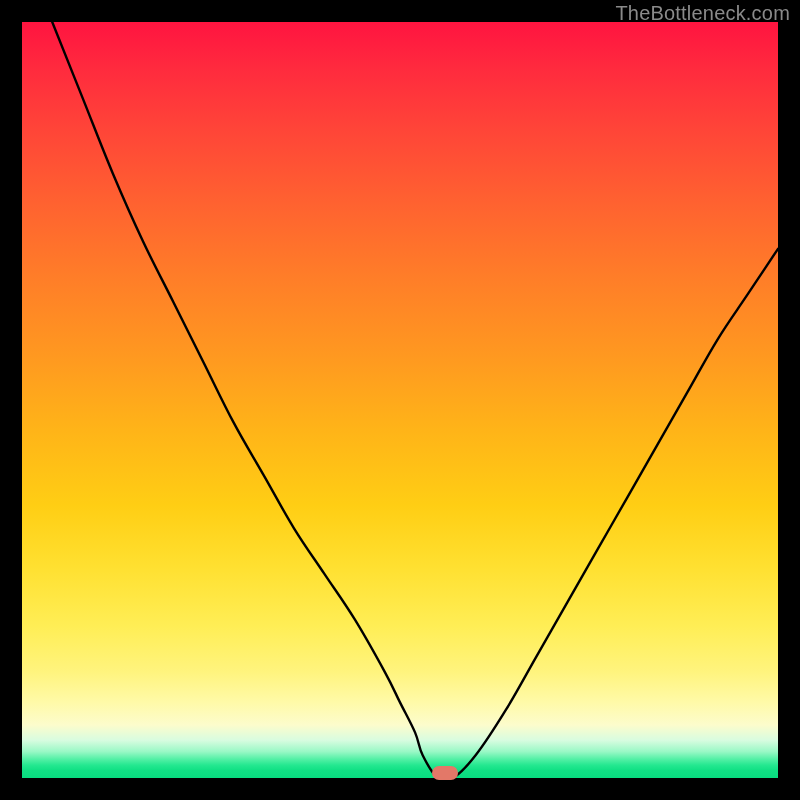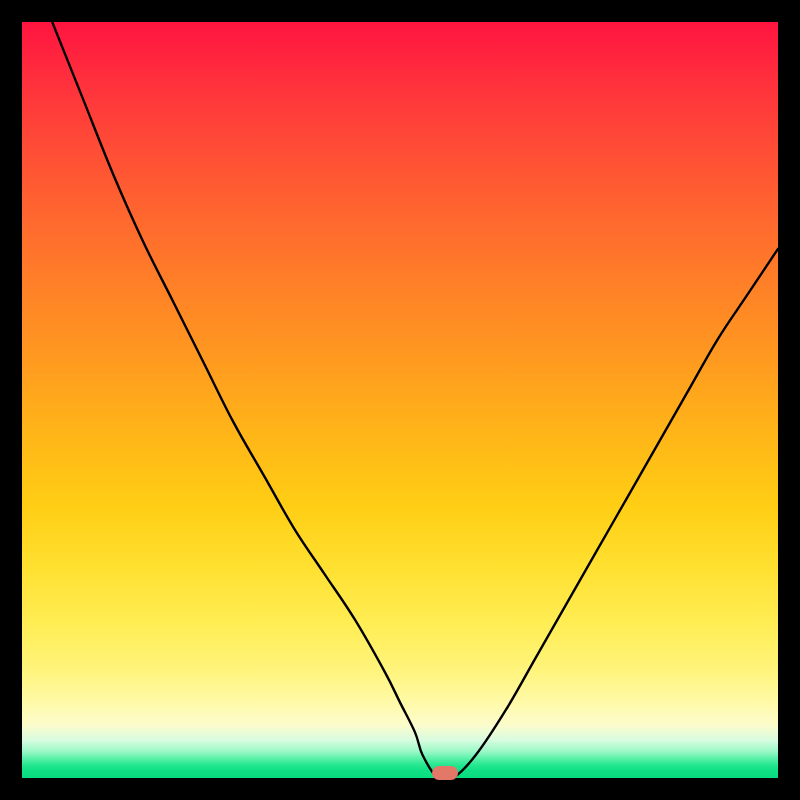--- a/index.html
+++ b/index.html
@@ -70,19 +70,20 @@
     height: 14px;
     border-radius: 8px;
     background: #e37868;
     transform: translate(-50%, -50%);
   }
 </style>
 </head>
 <body>
 
 <div class="frame">
+  <div class="watermark">TheBottleneck.com</div>
   <div class="plot">
     <svg class="curve" viewBox="0 0 756 756" preserveAspectRatio="none">
       <path id="curve-path" fill="none" stroke="#000000" stroke-width="2.4" stroke-linecap="round" stroke-linejoin="round" d="M 30.24 0.00 C 35.68 13.61, 49.59 48.38, 60.48 75.60 C 71.37 102.82, 79.83 125.34, 90.72 151.20 C 101.61 177.06, 110.07 196.11, 120.96 219.24 C 131.85 242.37, 140.31 257.95, 151.20 279.72 C 162.09 301.49, 170.55 318.43, 181.44 340.20 C 192.33 361.97, 200.79 380.27, 211.68 400.68 C 222.57 421.09, 231.03 434.55, 241.92 453.60 C 252.81 472.65, 261.27 488.83, 272.16 506.52 C 283.05 524.21, 291.51 535.55, 302.40 551.88 C 313.29 568.21, 321.75 579.55, 332.64 597.24 C 343.53 614.93, 354.72 635.19, 362.88 650.16 C 371.04 665.13, 372.56 669.51, 378.00 680.40 C 383.44 691.29, 389.04 701.11, 393.12 710.64 C 397.20 720.17, 396.60 725.16, 400.68 733.32 C 404.76 741.48, 410.36 751.92, 415.80 756.00 C 421.24 760.08, 424.12 760.08, 430.92 756.00 C 437.72 751.92, 444.07 745.57, 453.60 733.32 C 463.13 721.07, 472.95 705.65, 483.84 687.96 C 494.73 670.27, 503.19 654.09, 514.08 635.04 C 524.97 615.99, 533.43 601.17, 544.32 582.12 C 555.21 563.07, 563.67 548.25, 574.56 529.20 C 585.45 510.15, 593.91 495.33, 604.80 476.28 C 615.69 457.23, 624.15 442.41, 635.04 423.36 C 645.93 404.31, 654.39 389.49, 665.28 370.44 C 676.17 351.39, 684.63 335.21, 695.52 317.52 C 706.41 299.83, 714.87 288.49, 725.76 272.16 C 736.65 255.83, 750.56 234.96, 756.00 226.80"></path>
     </svg>
     <div id="min-marker" class="marker" style="left: 423.36px; top: 751px; background: rgb(227, 120, 104);"></div>
   </div>
 </div>
 
 </body></html>

